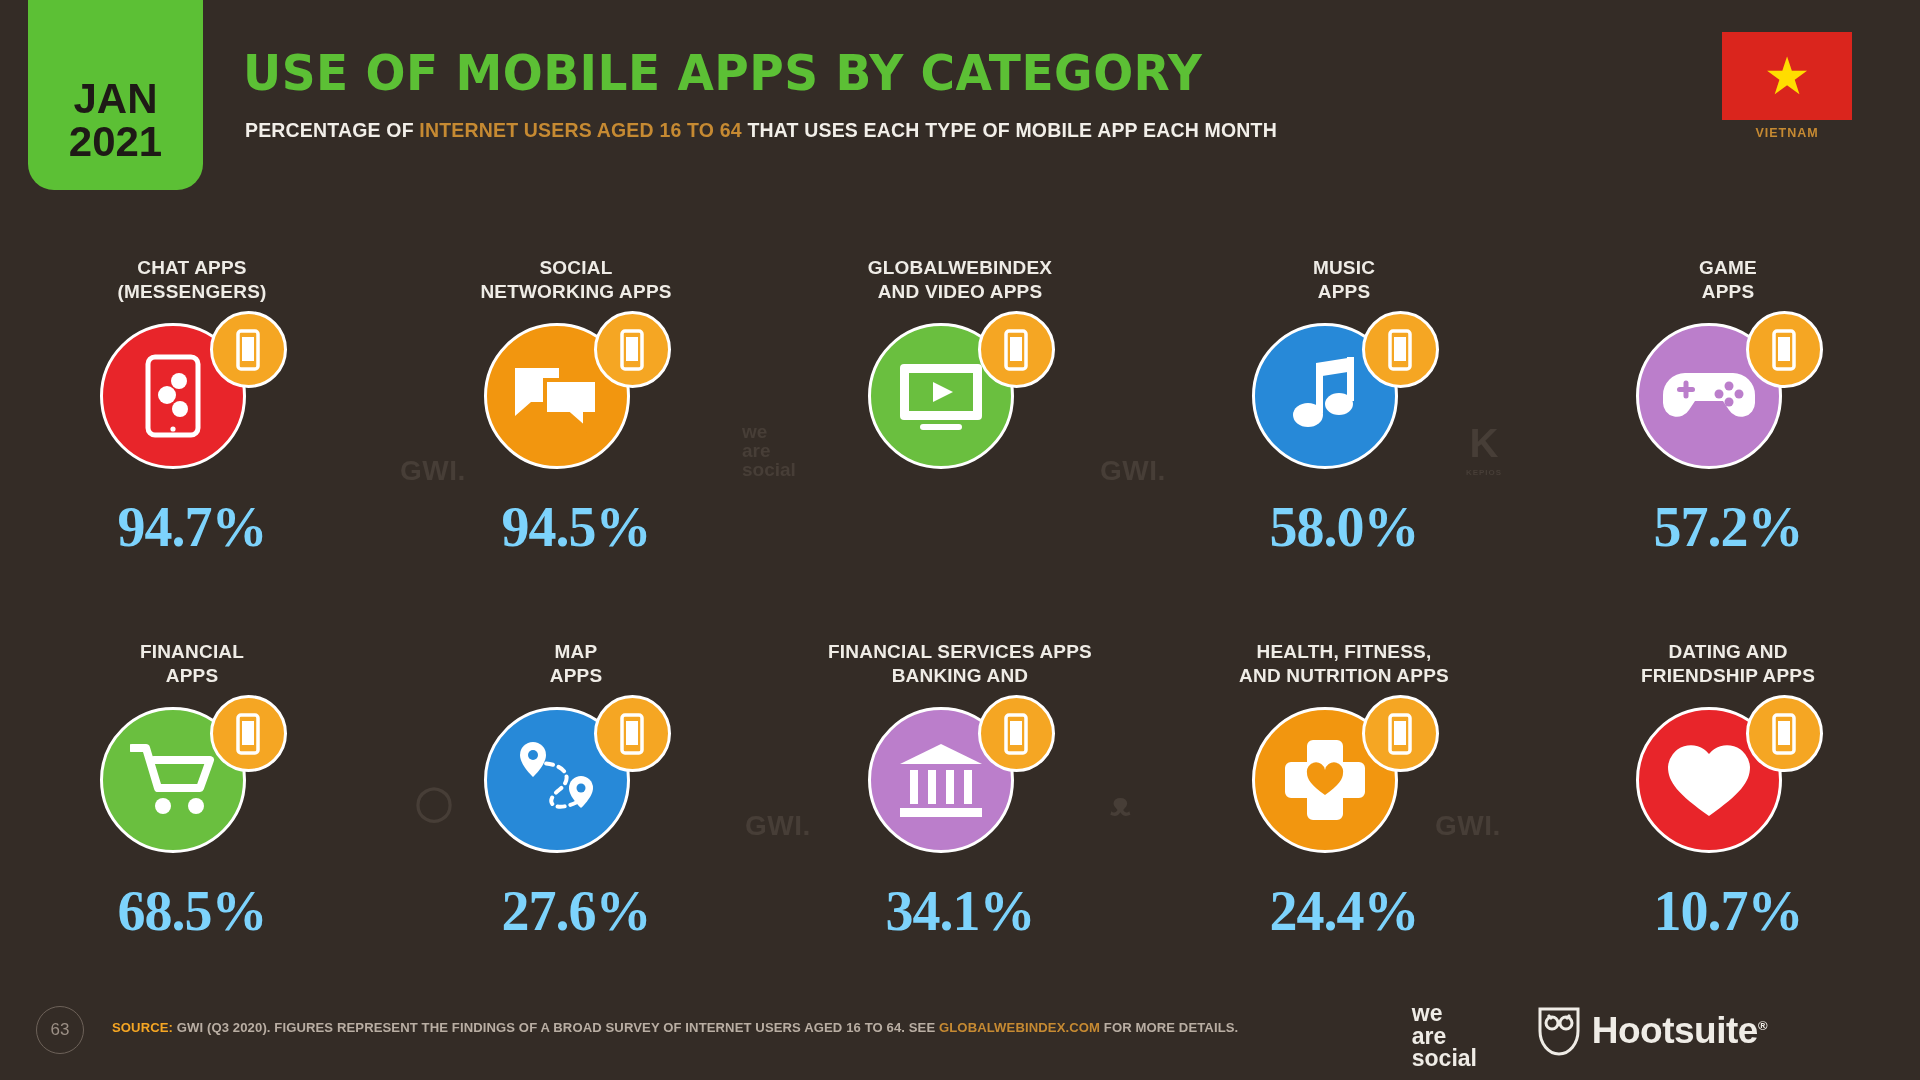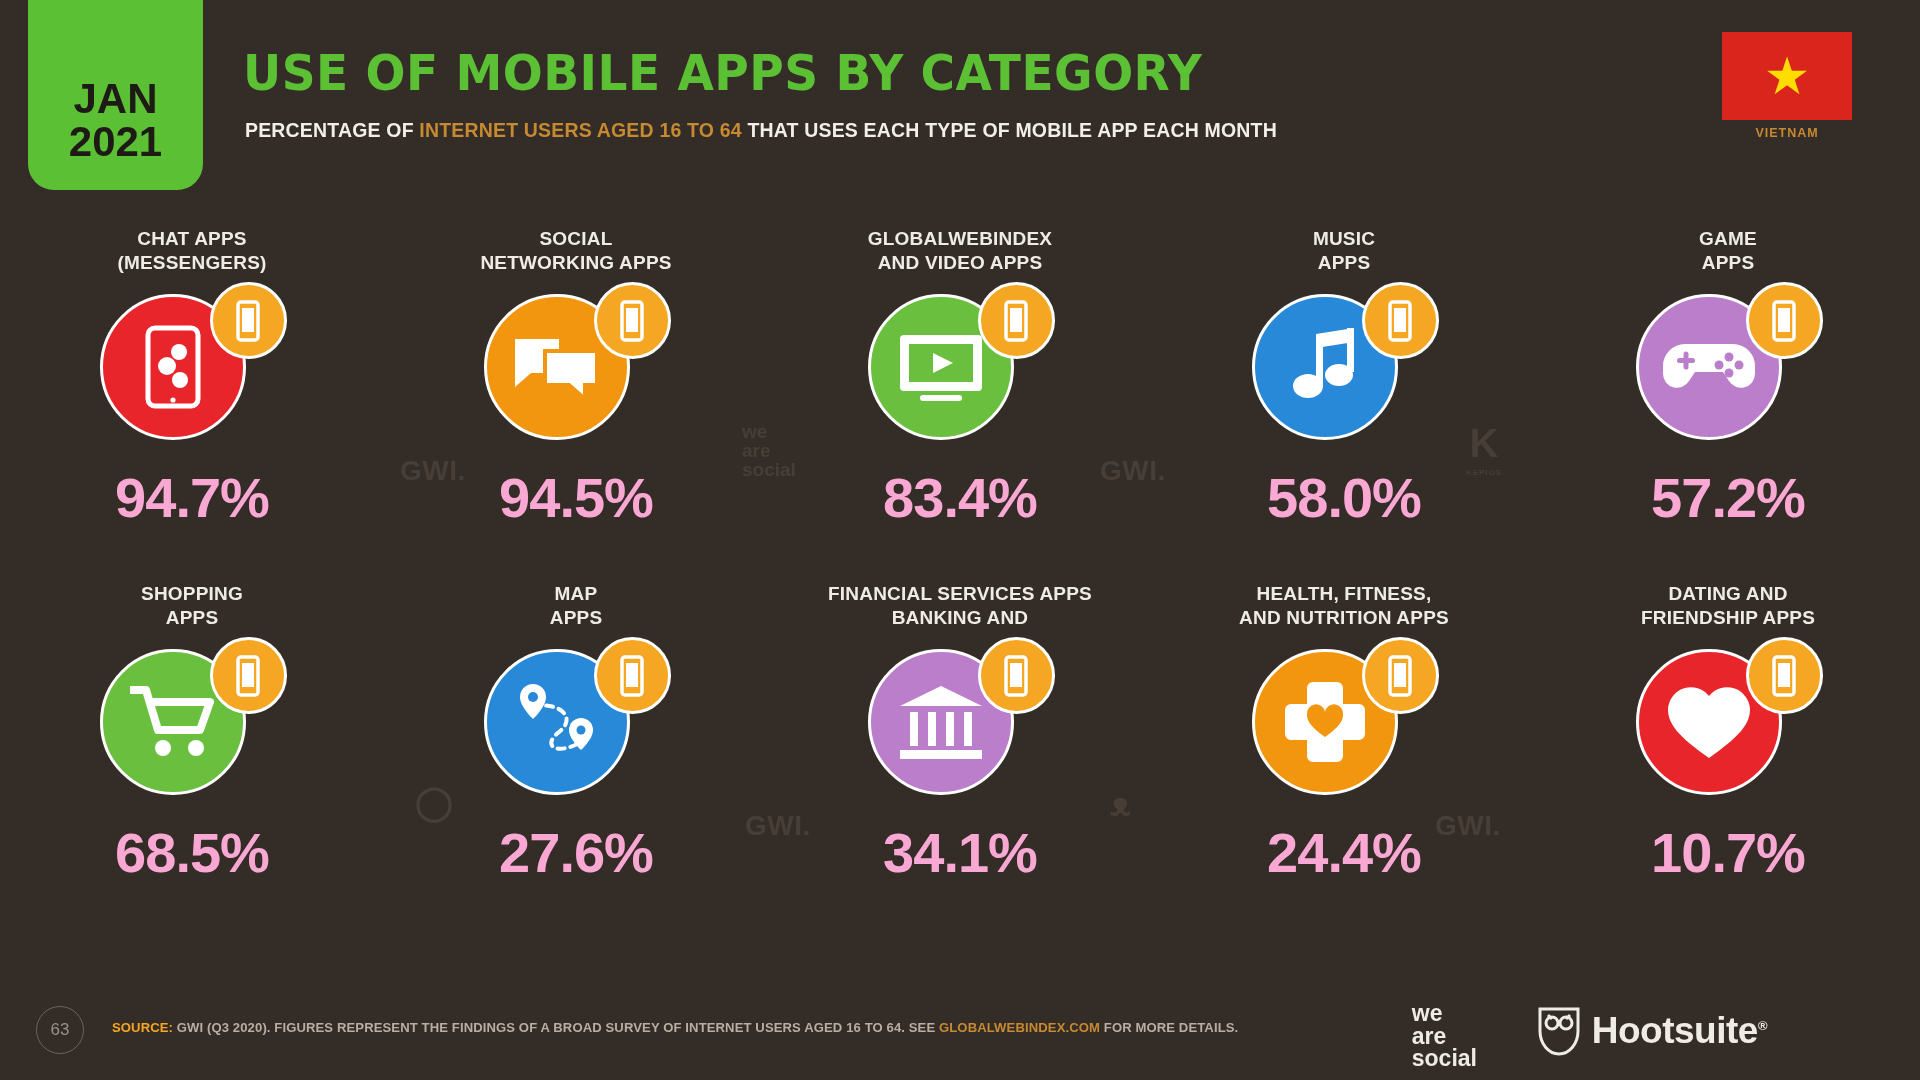--- a/index.html
+++ b/index.html
@@ -49,21 +49,21 @@
     display:flex; align-items:center; justify-content:center;
   }
   .flag .star { color:#ffdd00; font-size:52px; line-height:1; }
   .flag-label {
     margin-top:6px; font-size:12.5px; font-weight:bold;
     color:#c68a32; letter-spacing:1px;
   }
 
   
   .grid { position:absolute; left:0; top:225px; width:1920px; }
-  .row { display:flex; height:355px; }
+  .row { display:flex; height:355px;margin-top:29px; }
   .cell { flex:1; position:relative; text-align:center; }
 
   .cat-label {
     font-size:19px; font-weight:bold; line-height:1.28;
     color:#efece6; letter-spacing:0.2px;
     height:52px; padding-top:2px;
   }
 
   .icon-stage {
     position:relative; width:100%; height:175px;
@@ -79,23 +79,23 @@
   }
   .badge {
     position:absolute; right:8px; top:0px;
     width:77px; height:77px; border-radius:50%;
     background:#f5a623; border:3.5px solid #fff;
     display:flex; align-items:center; justify-content:center;
   }
   .badge svg { width:32px; height:42px; }
 
   .pct {
-    font-size:56px; font-weight:bold; color:#f9a8d4;
+    font-size:56px; font-weight:bold; color:#7dd3fc;
     letter-spacing:-1px; line-height:1;
-    font-family:Liberation Sans, sans-serif;
+    font-family:Liberation Serif, serif;
     margin-top:18px;
   }
 
   
   .wm {
     position:absolute; color:#473e37;
     font-weight:bold; pointer-events:none; user-select:none;
   }
   .wm-gwi { font-size:28px; letter-spacing:0.5px; }
   .wm-was { font-size:19px; line-height:1.0; text-align:left; }
@@ -246,21 +246,20 @@
             </svg>
           </div>
           <div class="badge">
             <svg viewBox="0 0 32 42">
                 <rect x="6" y="2" width="20" height="38" rx="3" fill="none" stroke="#fff" stroke-width="3.5"></rect>
                 <rect x="10" y="8" width="12" height="24" fill="#fff"></rect>
               </svg>
           </div>
         </div>
       </div>
-      <div class="pct">83.4%</div>
     </div>
 
     <div class="cell">
       <div class="cat-label">
         <div>MUSIC</div>
         <div>APPS</div>
       </div>
       <div class="icon-stage">
         <div class="icon-group">
           <div class="big-circle" style="background:#2789d8;">
@@ -310,21 +309,21 @@
         </div>
       </div>
       <div class="pct">57.2%</div>
     </div>
   </div>
 
   <div class="row">
 
     <div class="cell">
       <div class="cat-label">
-        <div>SHOPPING</div>
+        <div>FINANCIAL</div>
         <div>APPS</div>
       </div>
       <div class="icon-stage">
         <div class="icon-group">
           <div class="big-circle" style="background:#6abf3f;">
             <svg width="86" height="76" viewBox="0 0 86 76">
               <path d="M2 6 h14 l12 40 h42 l10 -28 h-56" fill="none" stroke="#fff" stroke-width="8" stroke-linejoin="round" stroke-linecap="round"></path>
               <circle cx="33" cy="64" r="8" fill="#fff"></circle>
               <circle cx="66" cy="64" r="8" fill="#fff"></circle>
             </svg>

